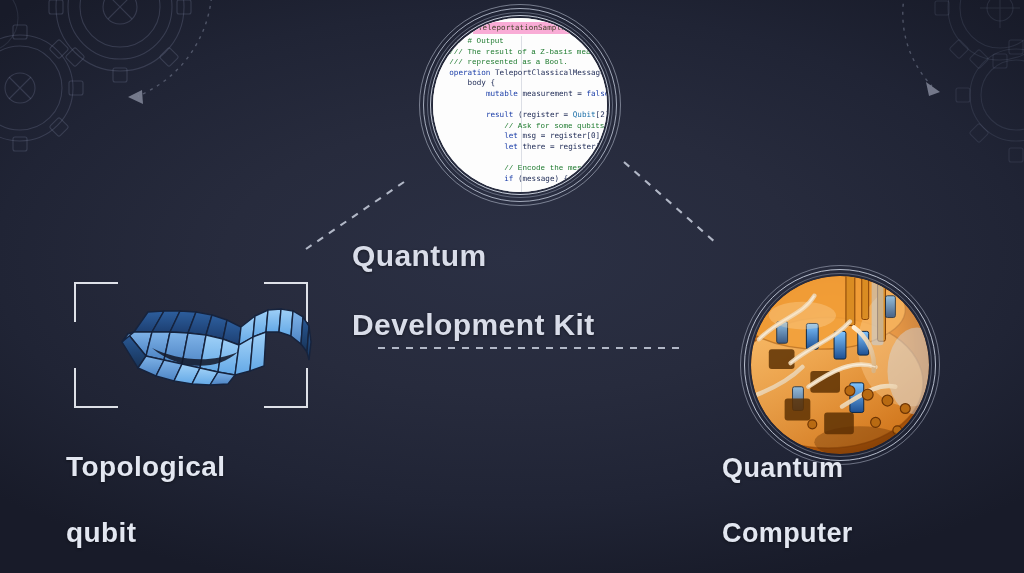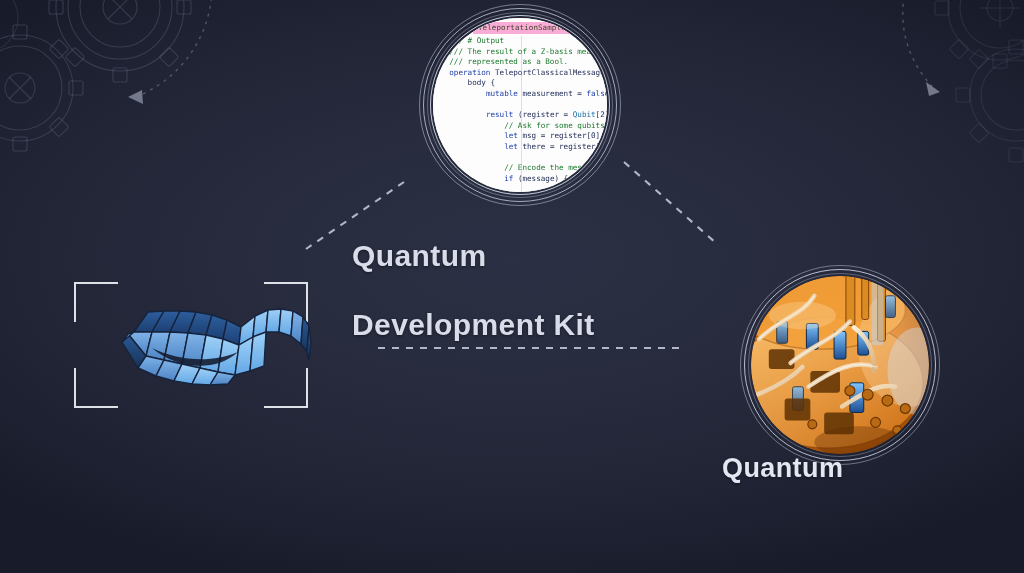--- a/index.html
+++ b/index.html
@@ -109,21 +109,21 @@
     position: absolute;
     left: 6px;
     top: 18px;
     width: 252px;
     font-family: "DejaVu Sans Mono", monospace;
     font-size: 7.6px;
     line-height: 10.6px;
     color: #1e2a55;
     white-space: pre;
   }
-  .code-body .cmt { color: #1d7a2e; }
+  .code-body .cmt { color: #1d7a2e; font-family: Liberation Mono, monospace; }
   .code-body .kw  { color: #1b3ea8; }
   .code-body .ty  { color: #1a6ea8; }
   .gutter {
     position:absolute;
     left: 96px; top: 18px;
     width: 1px; height: 190px;
     background: rgba(120,130,160,.25);
   }
 
   
@@ -486,18 +486,23 @@
         </g>
       </svg>
     </div>
   </div>
 
   <div class="caption" id="caption-qdk">
     <span>Quantum</span>
     <span class="l2">Development Kit</span>
   </div>
 
+  <div class="caption" id="caption-qubit">
+    <span>Topological</span>
+    <span class="l2">qubit</span>
+  </div>
 
   <div class="caption" id="caption-qc">
     <span>Quantum</span>
+    <span class="l2">Computer</span>
   </div>
 
 </div>
 
 </body></html>

